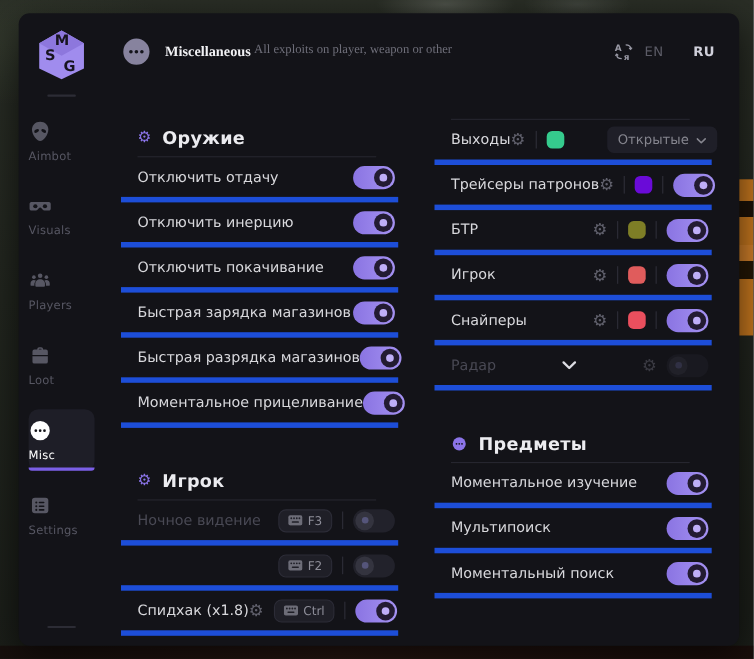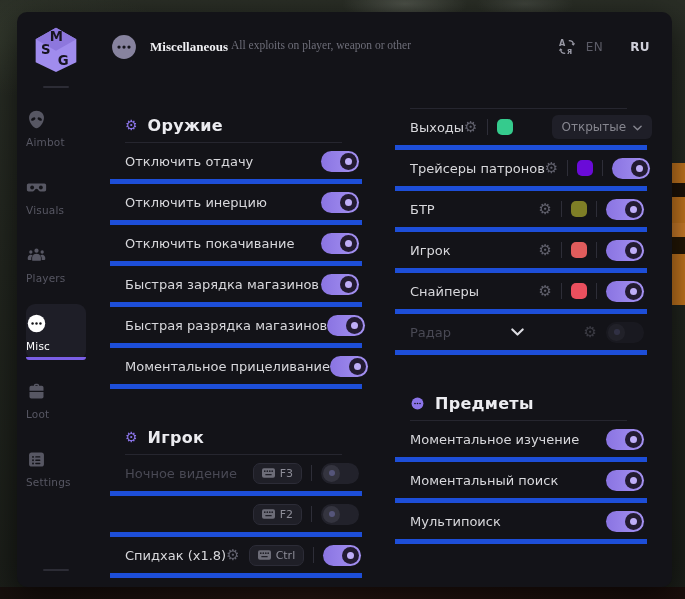--- a/index.html
+++ b/index.html
@@ -124,41 +124,41 @@
               <circle cx="12" cy="6.5" r="2.4"></circle>
               <circle cx="5.5" cy="8" r="1.9"></circle>
               <circle cx="18.5" cy="8" r="1.9"></circle>
               <path d="M12 10c2.8 0 5 2 5 4.6V17a1 1 0 0 1-1 1H8a1 1 0 0 1-1-1v-2.4C7 12 9.2 10 12 10z"></path>
               <path d="M5.5 11c.8 0 1.5.2 2.2.6-1.1 1-1.7 2.3-1.7 3.8V17H3a1 1 0 0 1-1-1v-1.5C2 12.6 3.6 11 5.5 11z"></path>
               <path d="M18.5 11c1.9 0 3.5 1.6 3.5 3.5V16a1 1 0 0 1-1 1h-3v-1.6c0-1.5-.6-2.8-1.7-3.8.7-.4 1.4-.6 2.2-.6z"></path>
             </svg>
           </span>
           <span class="nlbl">Players</span>
         </div>
+        <div class="nav-item">
+          <span class="nicon">
+            <svg viewBox="0 0 24 24" fill="currentColor">
+              <path d="M9 5.5V5a2 2 0 0 1 2-2h2a2 2 0 0 1 2 2v.5h3a2 2 0 0 1 2 2V11H4V7.5a2 2 0 0 1 2-2h3zm1.6 0h2.8V5a.4.4 0 0 0-.4-.4h-2a.4.4 0 0 0-.4.4v.5z"></path>
+              <path d="M4 12.5h16V18a2 2 0 0 1-2 2H6a2 2 0 0 1-2-2v-5.5z"></path>
+            </svg>
+          </span>
+          <span class="nlbl">Loot</span>
+        </div>
         <div class="nav-item active">
           <span class="nicon">
             <svg viewBox="0 0 24 24">
               <circle cx="12" cy="12" r="10" fill="currentColor"></circle>
               <g fill="#131318">
                 <circle cx="7.5" cy="12" r="1.4"></circle>
                 <circle cx="12" cy="12" r="1.4"></circle>
                 <circle cx="16.5" cy="12" r="1.4"></circle>
               </g>
             </svg>
           </span>
           <span class="nlbl">Misc</span>
-        </div>
-        <div class="nav-item">
-          <span class="nicon">
-            <svg viewBox="0 0 24 24" fill="currentColor">
-              <path d="M9 5.5V5a2 2 0 0 1 2-2h2a2 2 0 0 1 2 2v.5h3a2 2 0 0 1 2 2V11H4V7.5a2 2 0 0 1 2-2h3zm1.6 0h2.8V5a.4.4 0 0 0-.4-.4h-2a.4.4 0 0 0-.4.4v.5z"></path>
-              <path d="M4 12.5h16V18a2 2 0 0 1-2 2H6a2 2 0 0 1-2-2v-5.5z"></path>
-            </svg>
-          </span>
-          <span class="nlbl">Loot</span>
         </div>
         <div class="nav-item">
           <span class="nicon">
             <svg viewBox="0 0 24 24">
               <rect x="3.5" y="4" width="17" height="16" rx="3" fill="currentColor"></rect>
               <g fill="#131318">
                 <circle cx="8" cy="9" r="1.1"></circle>
                 <rect x="10.5" y="8.2" width="6" height="1.6" rx=".8"></rect>
                 <circle cx="8" cy="12.8" r="1.1"></circle>
                 <rect x="10.5" y="12" width="6" height="1.6" rx=".8"></rect>
@@ -446,32 +446,32 @@
         <div class="rows">
           <div class="row">
             <span class="row-label">Моментальное изучение</span>
             <div class="controls">
               <div class="toggle on">
                 <div class="knob"></div>
               </div>
             </div>
           </div>
           <div class="row">
+            <span class="row-label">Мультипоиск</span>
+            <div class="controls">
+              <div class="toggle on">
+                <div class="knob"></div>
+              </div>
+            </div>
+          </div>
+          <div class="row">
             <span class="row-label">Моментальный поиск</span>
             <div class="controls">
               <div class="toggle on">
                 <div class="knob"></div>
               </div>
             </div>
           </div>
-          <div class="row">
-            <span class="row-label">Мультипоиск</span>
-            <div class="controls">
-              <div class="toggle on">
-                <div class="knob"></div>
-              </div>
-            </div>
-          </div>
         </div>
       </div>
     </div>
 
 </div>
 
 </body></html>

